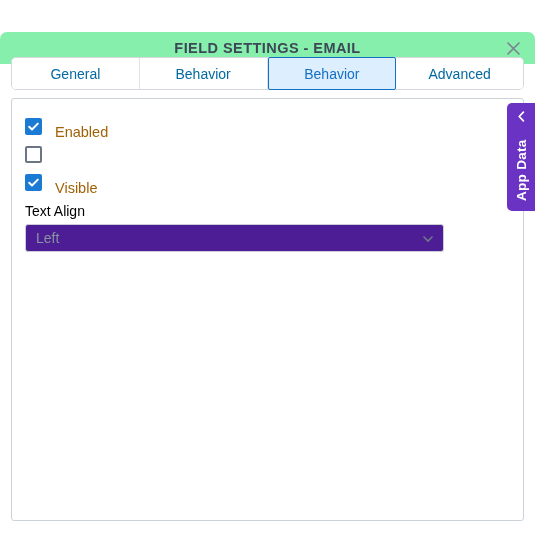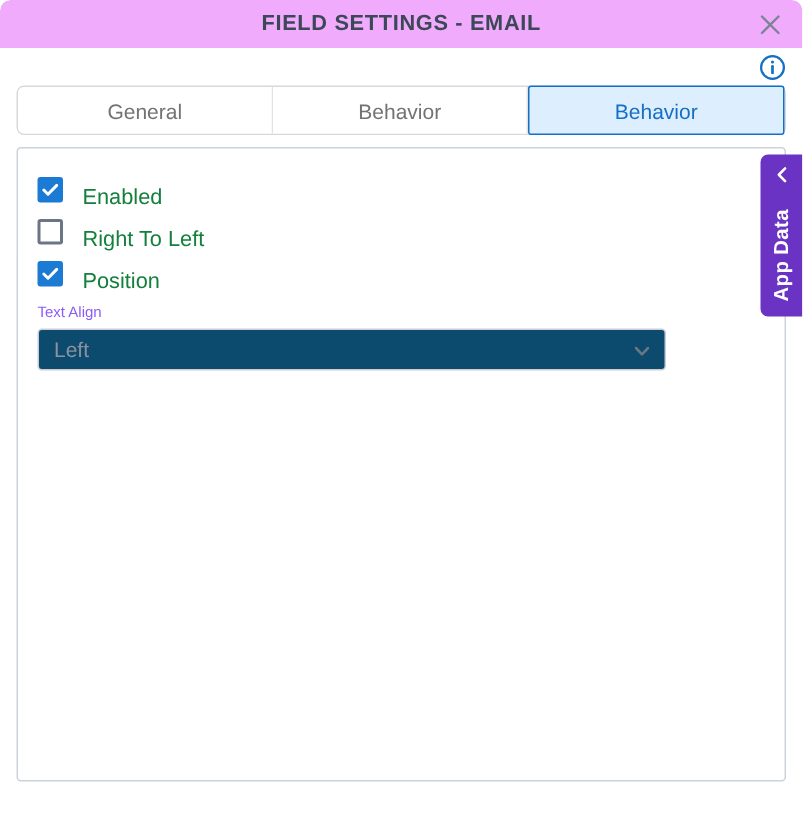--- a/index.html
+++ b/index.html
@@ -24,23 +24,24 @@
     background: #ffffff;
     border-radius: 7px;
     overflow: hidden;
     box-sizing: border-box;
   }
 
   
   .titlebar {
     position: relative;
     height: 32px;
-    background: #f0abfc;
+    background: #86efac;
     border-top-left-radius: 7px;
     border-top-right-radius: 7px;
+    margin-top: 32px;
   }
   .titlebar-title {
     position: absolute;
     left: 0;
     right: 0;
     top: 0;
     line-height: 32px;
     text-align: center;
     font-size: 14.5px;
     font-weight: bold;
@@ -88,21 +89,21 @@
     border: 1px solid #d5d9de;
     border-radius: 5px;
     box-sizing: border-box;
   }
   .tab {
     flex: 1 1 0;
     display: flex;
     align-items: center;
     justify-content: center;
     font-size: 14px;
-    color: #737373;
+    color: #0369a1;
     border-right: 1px solid #dfe3e8;
     box-sizing: border-box;
     cursor: pointer;
     background: #ffffff;
     position: relative;
   }
   .tab:first-child { border-top-left-radius: 4px; border-bottom-left-radius: 4px; }
   .tab:last-child { border-right: none; border-top-right-radius: 4px; border-bottom-right-radius: 4px; }
   .tab.active {
     background: #ddeeff;
@@ -150,39 +151,39 @@
   }
   .checkbox.checked {
     background: #1a7ad4;
     border-color: #1a7ad4;
   }
   .checkbox svg { display: none; }
   .checkbox.checked svg { display: block; }
   .check-label {
     margin-left: 13px;
     font-size: 14.5px;
-    color: #15803d;
+    color: #a16207;
     margin-top: 12px;
   }
 
   .field-group {
     padding: 7px 0 0 13px;
   }
   .field-label {
-    font-size: 10px;
-    color: #8b5cf6;
+    font-size: 14px;
+    color: #000000;
     margin-bottom: 5px;
   }
   .select-box {
     position: relative;
     width: 419px;
     height: 28px;
     border: 1px solid #c8cdd6;
     border-radius: 3px;
-    background: #0c4a6e;
+    background: #4c1d95;
     box-sizing: border-box;
     cursor: pointer;
   }
   .select-value {
     position: absolute;
     left: 10px;
     top: 0;
     line-height: 27px;
     font-size: 14px;
     color: #8a93a0;
@@ -267,20 +268,23 @@
 
   <div class="tabbar">
     <div class="tab">
       <span>General</span>
     </div>
     <div class="tab">
       <span>Behavior</span>
     </div>
     <div class="tab active">
       <span>Behavior</span>
+    </div>
+    <div class="tab">
+      <span>Advanced</span>
     </div>
   </div>
 
   <div class="panel">
 
     <div class="check-list">
 
       <div class="check-row">
         <span class="checkbox checked">
           <span>
@@ -292,32 +296,31 @@
         <span class="check-label">Enabled</span>
       </div>
 
 
       <div class="check-row">
         <span class="checkbox">
           <span>
             
           </span>
         </span>
-        <span class="check-label">Right To Left</span>
       </div>
 
       <div class="check-row">
         <span class="checkbox checked">
           <span>
             <svg width="13" height="13" viewBox="0 0 13 13">
               <path d="M2.2 6.7 L5 9.5 L10.8 3.6" stroke="#ffffff" stroke-width="2" fill="none" stroke-linecap="round" stroke-linejoin="round"></path>
             </svg>
           </span>
         </span>
-        <span class="check-label">Position</span>
+        <span class="check-label">Visible</span>
       </div>
 
     </div>
 
     <div class="field-group">
       <div class="field-label">Text Align</div>
       <div class="select-box">
         <span class="select-value">Left</span>
         <span class="select-arrow">
           <svg width="12" height="12" viewBox="0 0 12 12">

